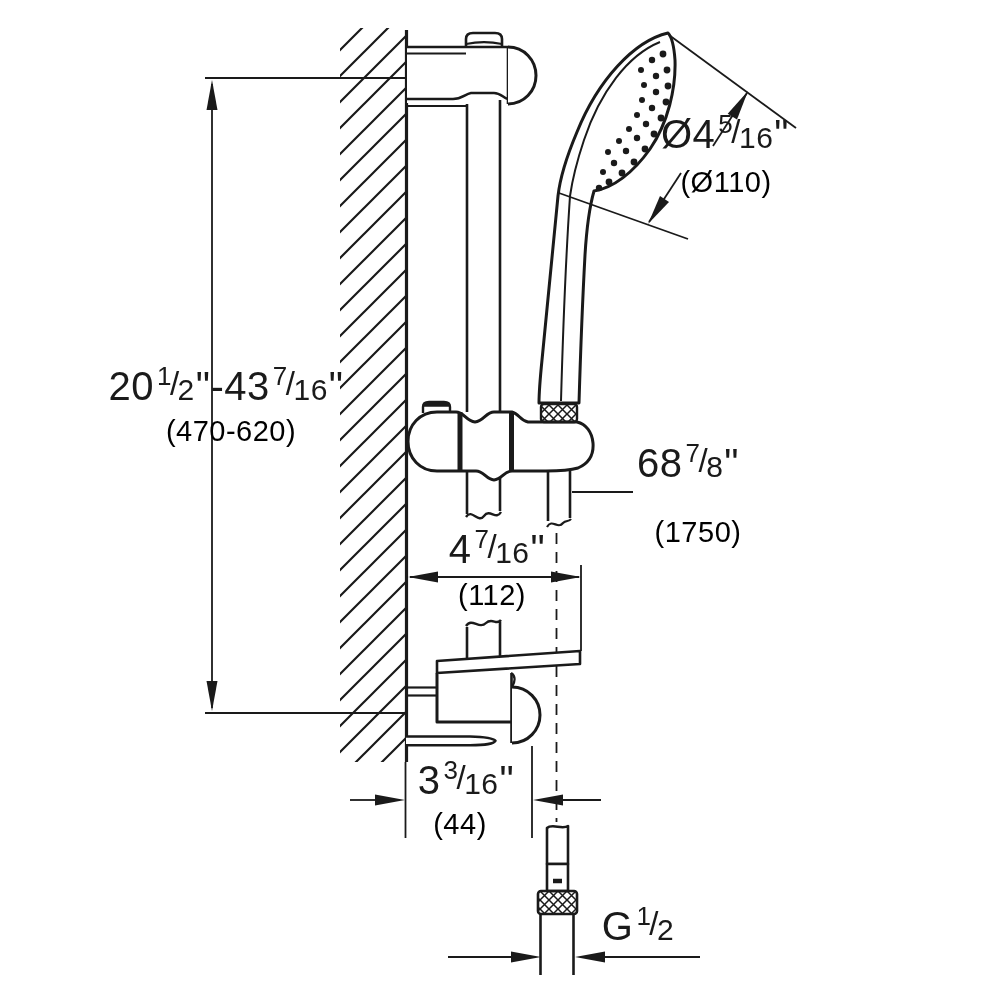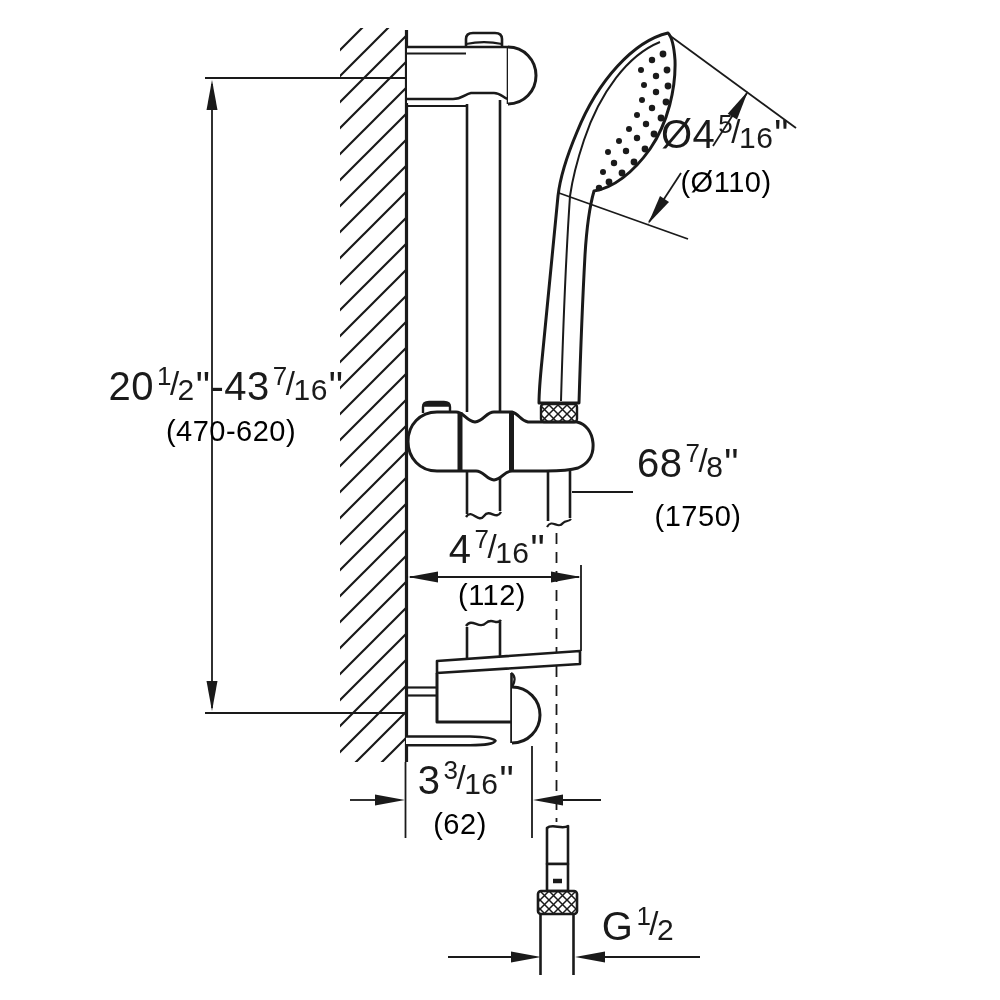--- a/index.html
+++ b/index.html
@@ -202,29 +202,29 @@
   <div class="metric-label" style="left:211px; top:417px;margin-left:20px;">(470-620)</div>
 
   <div class="dim-label" style="left:725px; top:114px;">
     <span>Ø4</span><span class="fn">5</span><span class="fs">/</span><span class="fd">16</span><span class="q">"</span>
   </div>
   <div class="metric-label" style="left:726px; top:168px;">(Ø110)</div>
 
   <div class="dim-label" style="left:688px; top:443px;">
     <span>68</span><span class="fn">7</span><span class="fs">/</span><span class="fd">8</span><span class="q">"</span>
   </div>
-  <div class="metric-label" style="left:698px; top:502px;">(1750)</div>
+  <div class="metric-label" style="left:698px; top:518px;">(1750)</div>
 
   <div class="dim-label" style="left:497px; top:529px;">
     <span>4</span><span class="fn">7</span><span class="fs">/</span><span class="fd">16</span><span class="q">"</span>
   </div>
   <div class="metric-label" style="left:492px; top:581px;">(112)</div>
 
   <div class="dim-label" style="left:466px; top:760px;">
     <span>3</span><span class="fn">3</span><span class="fs">/</span><span class="fd">16</span><span class="q">"</span>
   </div>
-  <div class="metric-label" style="left:460px; top:810px;">(62)</div>
+  <div class="metric-label" style="left:460px; top:810px;">(44)</div>
 
   <div class="dim-label" style="left:638px; top:906px;">
     <span>G</span><span class="fn">1</span><span class="fs">/</span><span class="fd">2</span>
   </div>
 
 </div>
 
 </body></html>

